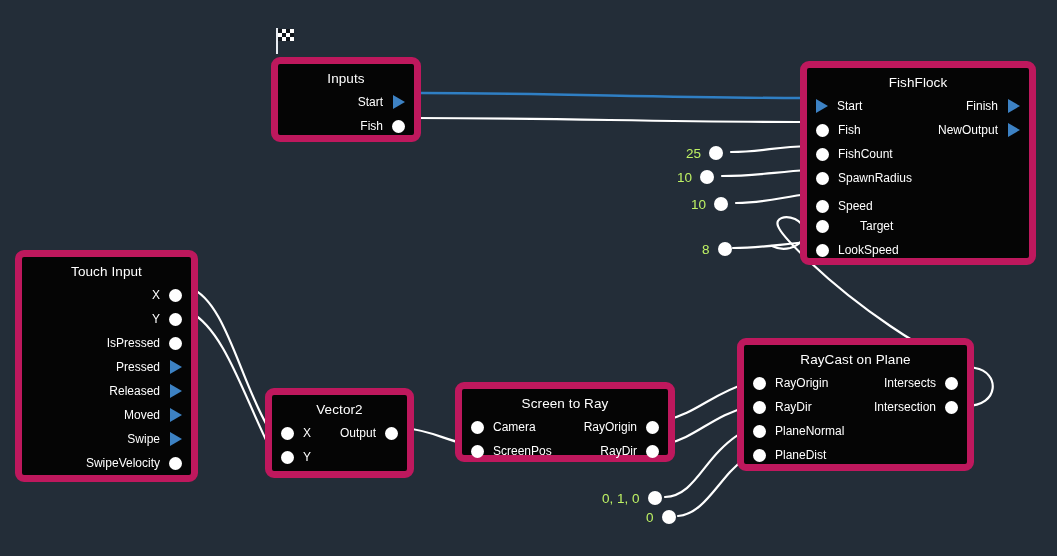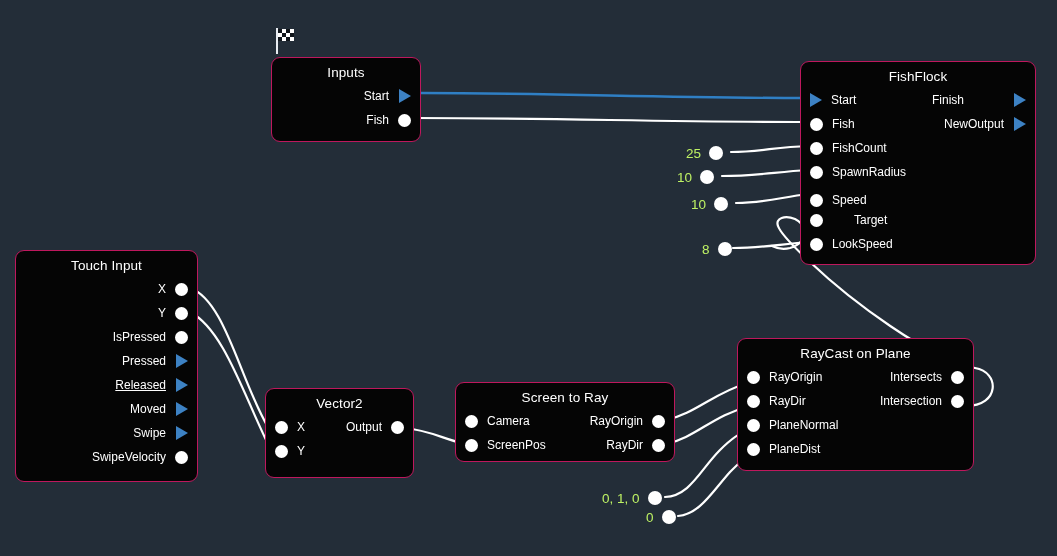--- a/index.html
+++ b/index.html
@@ -19,21 +19,21 @@
   #wires {
     position: absolute;
     left: 0; top: 0;
     width: 1057px;
     height: 556px;
     pointer-events: none;
   }
   .node {
     position: absolute;
     background: #050505;
-    border: 1px solid #be185d;
+    border: 7px solid #be185d;
     border-radius: 9px;
     box-sizing: border-box;
     color: #f2f4f7;
     overflow: visible;
   }
   .node-title {
     text-align: center;
     font-size: 13.5px;
     color: #ffffff;
     padding-top: 7px;
@@ -168,21 +168,21 @@
           <span class="port-label">Speed</span>
         </div>
         <div class="port-row in" style="top: 146px; gap: 22px;">
           <span class="dot"></span>
           <span class="port-label">Target</span>
         </div>
         <div class="port-row in" style="top: 170px;">
           <span class="dot"></span>
           <span class="port-label">LookSpeed</span>
         </div>
-        <div class="port-row out" style="top: 26px; gap: 40px;">
+        <div class="port-row out" style="top: 26px;">
           <span class="tri"></span>
           <span class="port-label">Finish</span>
         </div>
         <div class="port-row out" style="top: 50px;">
           <span class="tri"></span>
           <span class="port-label">NewOutput</span>
         </div>
       </div>
       <div class="node" style="left: 15px; top: 250px; width: 183px; height: 232px;">
         <div class="node-title">Touch Input</div>
@@ -195,21 +195,21 @@
           <span class="port-label">Y</span>
         </div>
         <div class="port-row out" style="top: 74px;">
           <span class="dot"></span>
           <span class="port-label">IsPressed</span>
         </div>
         <div class="port-row out" style="top: 98px;">
           <span class="tri"></span>
           <span class="port-label">Pressed</span>
         </div>
-        <div class="port-row out" style="top: 122px; text-decoration: underline;">
+        <div class="port-row out" style="top: 122px;">
           <span class="tri"></span>
           <span class="port-label">Released</span>
         </div>
         <div class="port-row out" style="top: 146px;">
           <span class="tri"></span>
           <span class="port-label">Moved</span>
         </div>
         <div class="port-row out" style="top: 170px;">
           <span class="tri"></span>
           <span class="port-label">Swipe</span>

